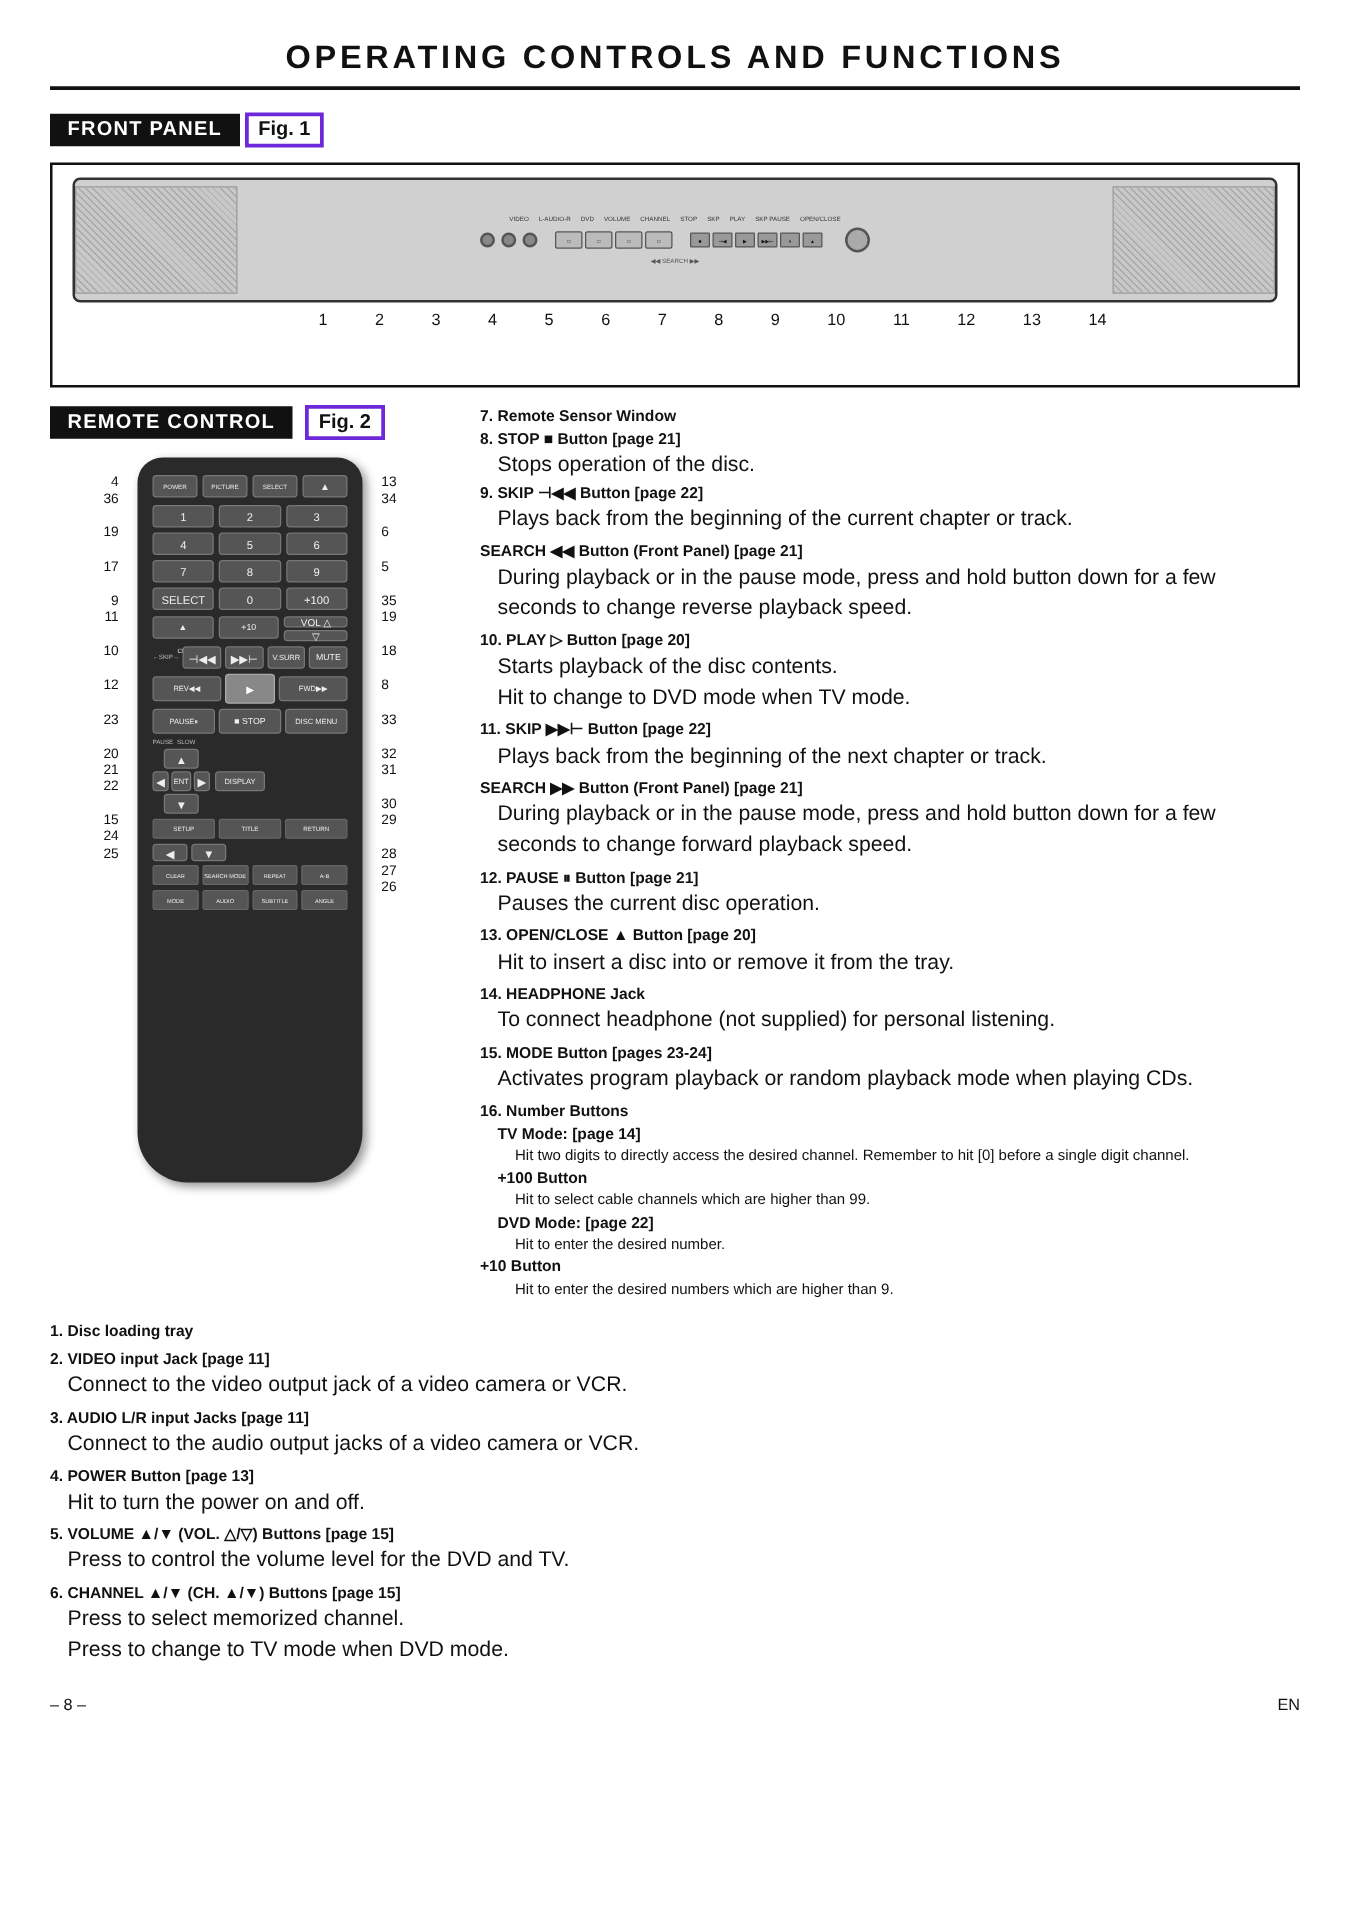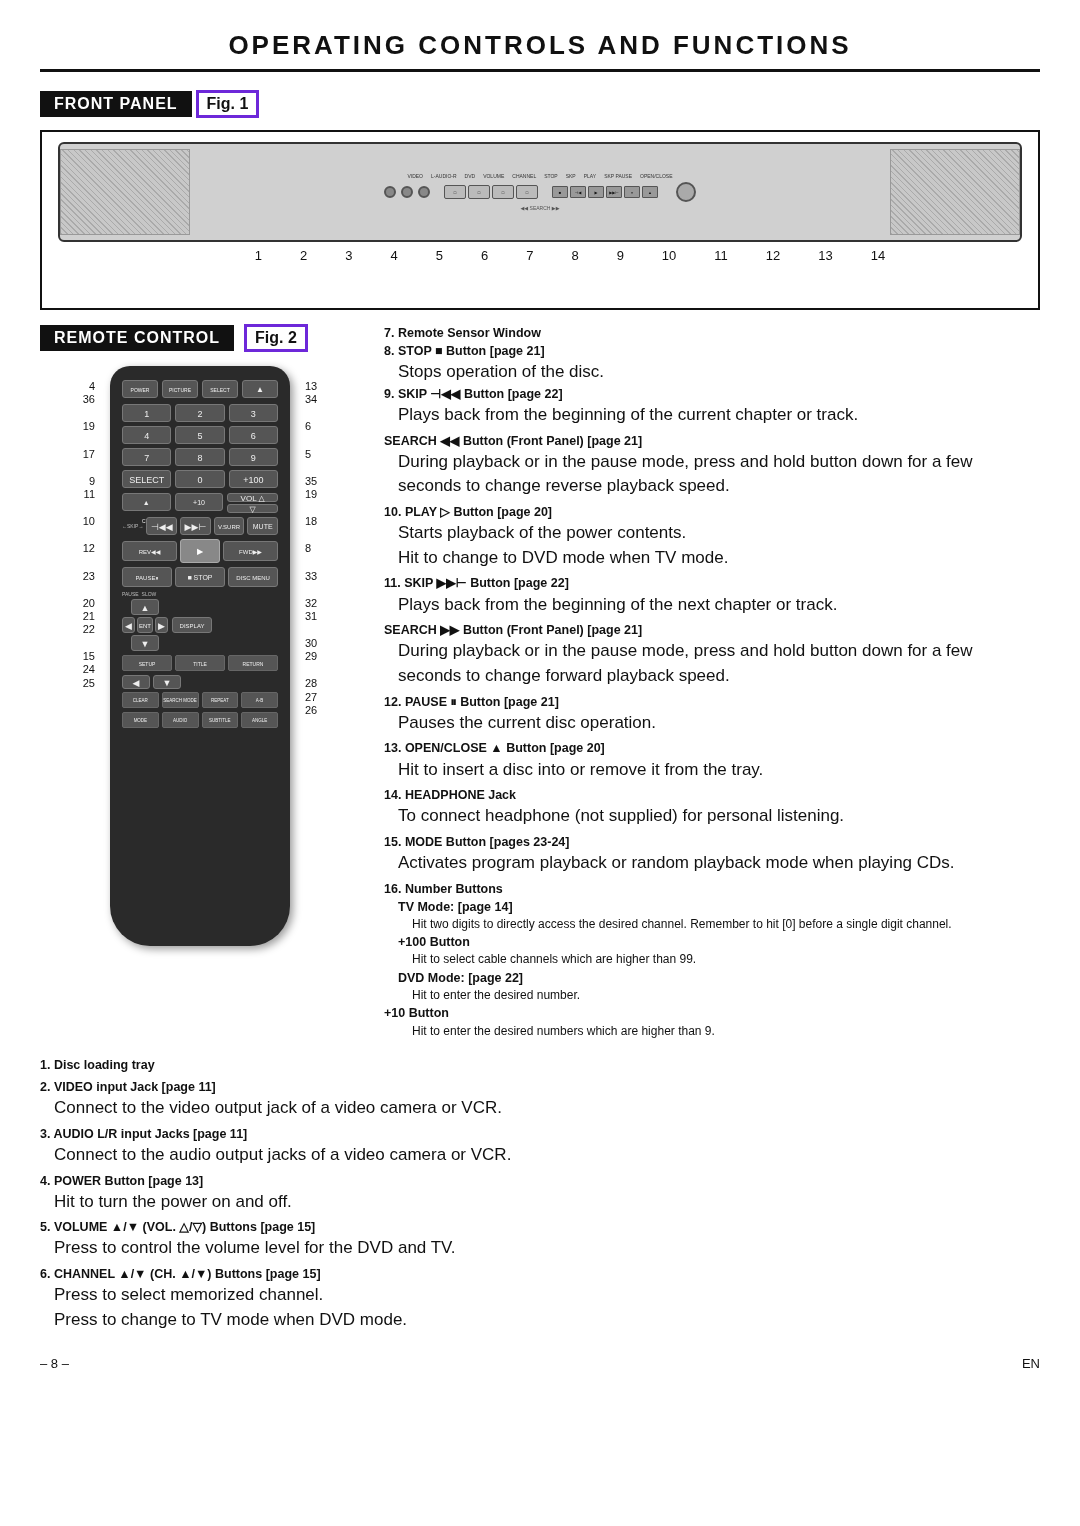--- a/index.html
+++ b/index.html
@@ -563,21 +563,21 @@
       <p><span class="item-header"><span>7.</span> <span>Remote Sensor Window</span></span></p>
       <p class="item-header"><span>8.</span> <span>STOP ■ Button [page 21]</span></p>
       <p class="item-body">Stops operation of the disc.</p>
       <p class="item-header"><span>9.</span> <span>SKIP ⊣◀◀ Button [page 22]</span></p>
       <p class="item-body">Plays back from the beginning of the current chapter or track.</p>
 
       <p class="item-header" style="margin-top:4px">SEARCH ◀◀ Button (Front Panel) [page 21]</p>
       <p class="item-body">During playback or in the pause mode, press and hold button down for a few seconds to change reverse playback speed.</p>
 
       <p class="item-header" style="margin-top:4px"><span>10.</span> <span>PLAY ▷ Button [page 20]</span></p>
-      <p class="item-body">Starts playback of the power contents.</p>
+      <p class="item-body">Starts playback of the disc contents.</p>
       <p class="item-body">Hit to change to DVD mode when TV mode.</p>
 
       <p class="item-header" style="margin-top:4px"><span>11.</span> <span>SKIP ▶▶⊢ Button [page 22]</span></p>
       <p class="item-body">Plays back from the beginning of the next chapter or track.</p>
 
       <p class="item-header" style="margin-top:4px">SEARCH ▶▶ Button (Front Panel) [page 21]</p>
       <p class="item-body">During playback or in the pause mode, press and hold button down for a few seconds to change forward playback speed.</p>
 
       <p class="item-header" style="margin-top:4px"><span>12.</span> <span>PAUSE ⏸ Button [page 21]</span></p>
       <p class="item-body">Pauses the current disc operation.</p>

